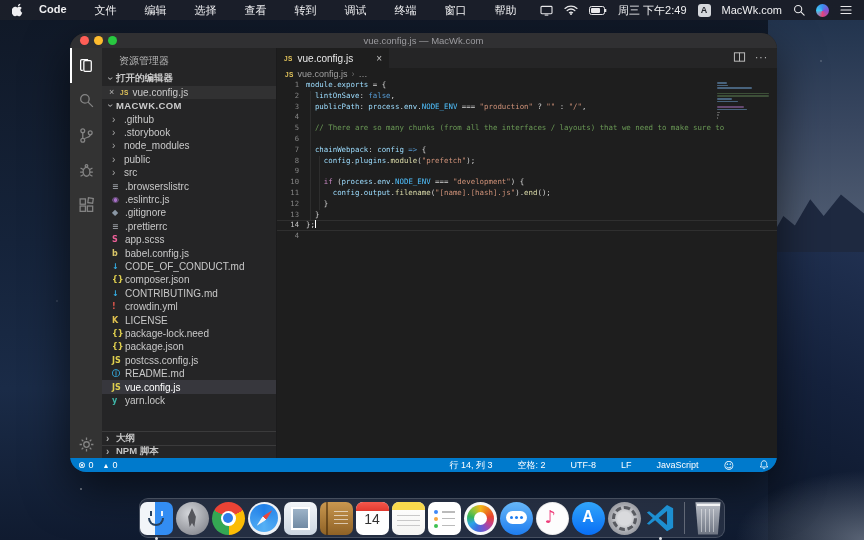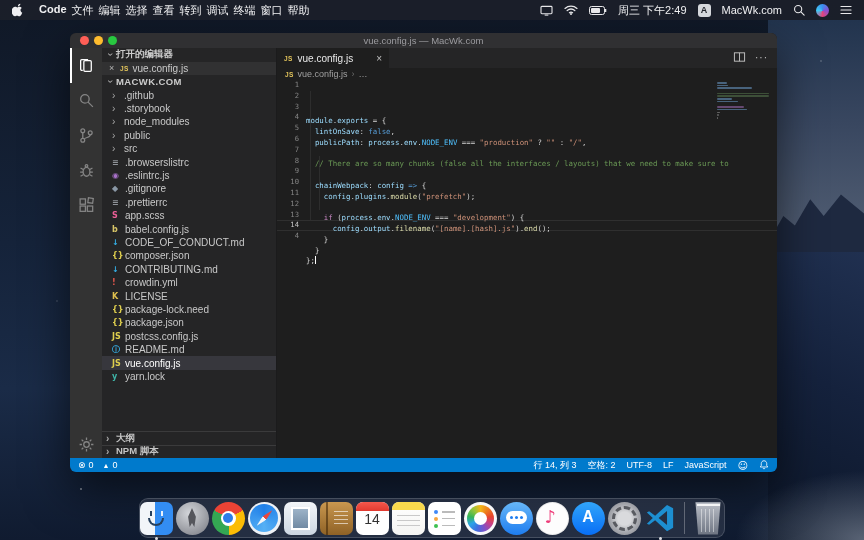--- a/index.html
+++ b/index.html
@@ -23,21 +23,21 @@
   .menu-item{cursor:default;white-space:nowrap;}
   .menu-item.app-name{font-weight:bold;}
   .menu-right{margin-left:auto;display:flex;align-items:center;gap:11px;}
   .mi-svg{display:flex;align-items:center;}
   .ime{width:13px;height:13px;border-radius:3px;background:#d6d8dc;color:#23252b;font-size:9px;
     font-weight:bold;display:flex;align-items:center;justify-content:center;}
   .siri{width:13px;height:13px;border-radius:50%;
     background:conic-gradient(#3a8ff0,#8a4fd0,#e1467c,#42c8f5,#3a8ff0);}
   .mb-time,.mb-brand{white-space:nowrap;text-align:center;}
   
-  .window{position:absolute;left:70px;top:33px;width:707px;height:439px;border-radius:6px;overflow:hidden;
+  .window{position:absolute;left:70px;top:33px;width:707px;height:439px;border-radius:16px;overflow:hidden;
     box-shadow:0 18px 45px rgba(0,0,0,.6);background:#1e1e1e;z-index:10;}
   .titlebar{height:15px;background:#303032;position:relative;}
   .tl{position:absolute;top:3px;width:9px;height:9px;border-radius:50%;}
   .tl.close{left:10px;background:#ff5f57;}
   .tl.min{left:24px;background:#febc2e;}
   .tl.max{left:38px;background:#28c840;}
   .win-title{position:absolute;left:0;right:0;top:2px;text-align:center;font-size:9.5px;color:#9b9b9f;}
   .main{position:absolute;top:15px;bottom:14px;left:0;right:0;display:flex;}
   
   .activitybar{width:32px;background:#333333;position:relative;flex:0 0 auto;}
@@ -71,35 +71,35 @@
   .tab-close{margin-left:auto;color:#c0c0c0;font-size:10px;}
   .tab-actions{margin-left:auto;display:flex;align-items:center;gap:9px;padding-right:9px;color:#c5c5c5;}
   .tab-actions svg{stroke:currentColor;fill:none;stroke-width:1;}
   .more-dots{font-size:10px;letter-spacing:1px;line-height:6px;}
   .breadcrumb{height:12px;display:flex;align-items:center;gap:4px;padding-left:8px;font-size:9px;color:#a0a0a0;}
   .bc-sep{color:#6e6e6e;}
   .code{position:absolute;top:32px;left:0;right:0;bottom:0;
     font-family:"DejaVu Sans Mono","Liberation Mono",monospace;font-size:7.4px;}
   .code-line{display:flex;height:10.8px;line-height:10.8px;}
   .ln{width:22px;text-align:right;color:#858585;padding-right:7px;flex:0 0 auto;font-size:7.2px;}
-  .lc{white-space:pre;margin-top:36px;}
+  .lc{white-space:pre;}
   .code-line.cur{box-shadow:inset 0 1px 0 rgba(255,255,255,.08),inset 0 -1px 0 rgba(255,255,255,.08);}
   .code-line.cur .ln{color:#c6c6c6;}
   .code-line.cur .lc::after{content:"";display:inline-block;width:1px;height:8px;background:#fff;vertical-align:-1px;}
   .c-fg{color:#d4d4d4}.c-prop{color:#9cdcfe}.c-const{color:#4fc1ff}.c-kw{color:#569cd6}
   .c-kw2{color:#c586c0}.c-str{color:#ce9178}.c-fn{color:#dcdcaa}.c-cmt{color:#6a9955}
   .indent-guide{position:absolute;width:1px;background:rgba(255,255,255,.07);}
   .minimap{position:absolute;top:2px;right:8px;width:52px;}
   .mm-bar{height:1.6px;margin-bottom:1.1px;border-radius:1px;opacity:.55;}
   
   .statusbar{position:absolute;bottom:0;left:0;right:0;height:14px;background:#007acc;display:flex;
     align-items:center;color:#fff;font-size:9px;padding:0 8px;gap:6px;box-sizing:border-box;}
   .sb-left{display:flex;gap:9px;align-items:center;}
   .sb-stat{display:flex;gap:3px;align-items:center;}
-  .sb-right{margin-left:auto;display:flex;gap:11px;align-items:center;white-space:nowrap;}
+  .sb-right{margin-left:auto;display:flex;gap:25px;align-items:center;white-space:nowrap;}
   .sb-smiley{font-size:10px;font-family:"DejaVu Sans",sans-serif;}
   .sb-right svg{stroke:#fff;fill:none;stroke-width:1;}
   
   .dock{position:absolute;left:139px;top:498px;width:586px;height:40px;background:rgba(70,78,96,.38);
     border:1px solid rgba(255,255,255,.16);border-radius:9px;display:flex;align-items:center;
     justify-content:center;gap:3px;padding:0 4px;box-sizing:border-box;z-index:40;}
   .dock-icon{position:relative;width:33px;height:33px;border-radius:7px;flex:0 0 auto;}
   .dock-icon::before,.dock-icon::after{content:"";position:absolute;}
   .dock-sep{width:1px;height:32px;background:rgba(255,255,255,.28);margin:0 4px;flex:0 0 auto;}
   .run-dot{position:absolute;bottom:-5px;left:50%;width:3px;height:3px;margin-left:-1.5px;border-radius:50%;
@@ -175,21 +175,21 @@
   <div class="star" style="left:56px;top:300px;opacity:.3"></div>
   <div class="star" style="left:820px;top:60px;opacity:.4"></div>
 
   <div class="menubar">
     <div class="menu-left">
       <span class="mi-svg">
         <svg width="12" height="14" viewBox="0 0 17 20">
             <path fill="#f0f0f2" d="M11.8 1c.1 1-.3 2-.9 2.7-.6.7-1.6 1.3-2.5 1.2-.1-1 .4-2 .9-2.6C9.9 1.6 10.9 1.1 11.8 1zM14.6 14.1c-.4 1-.6 1.4-1.2 2.3-.8 1.2-1.9 2.7-3.2 2.7-1.2 0-1.5-.8-3.1-.8s-2 .8-3.1.8c-1.3 0-2.4-1.3-3.2-2.5C-1.4 13.3-.9 9.3 1 7.2c1-1.1 2.3-1.7 3.5-1.7 1.3 0 2.1.8 3.1.8 1 0 1.6-.8 3.1-.8 1.1 0 2.3.6 3.2 1.6-2.8 1.5-2.3 5.5.7 7z"></path>
           </svg>
       </span>
-      <span id="menu-items" style="display:flex;gap:5px;">
+      <span id="menu-items" style="display:flex;gap:28px;">
           <span class="menu-item app-name">Code</span>
           <span class="menu-item">文件</span>
           <span class="menu-item">编辑</span>
           <span class="menu-item">选择</span>
           <span class="menu-item">查看</span>
           <span class="menu-item">转到</span>
           <span class="menu-item">调试</span>
           <span class="menu-item">终端</span>
           <span class="menu-item">窗口</span>
           <span class="menu-item">帮助</span>
@@ -280,20 +280,21 @@
         </div>
         <div class="ab-gear">
           <svg width="17" height="17" viewBox="0 0 16 16">
               <circle cx="8" cy="8" r="2.6"></circle>
               <path d="M8 1.5v2.2M8 12.3v2.2M1.5 8h2.2M12.3 8h2.2M3.4 3.4l1.6 1.6M11 11l1.6 1.6M12.6 3.4L11 5M5 11l-1.6 1.6"></path>
             </svg>
         </div>
       </div>
 
       <div class="sidebar">
+        <div class="sb-title">资源管理器</div>
         <div class="section">
           <span class="sec-chev">›</span>
           <span>打开的编辑器</span>
         </div>
         <div class="oe-row">
           <span class="oe-close">×</span>
           <span class="js-badge">JS</span>
           <span>vue.config.js</span>
         </div>
         <div class="section">
@@ -456,21 +457,21 @@
             <div class="code-line">
               <span class="ln">3</span>
               <span class="lc"><span class="c-prop">  publicPath</span><span class="c-fg">: </span><span class="c-prop">process</span><span class="c-fg">.</span><span class="c-prop">env</span><span class="c-fg">.</span><span class="c-const">NODE_ENV</span><span class="c-fg"> === </span><span class="c-str">"production"</span><span class="c-fg"> ? </span><span class="c-str">""</span><span class="c-fg"> : </span><span class="c-str">"/"</span><span class="c-fg">,</span></span>
             </div>
             <div class="code-line">
               <span class="ln">4</span>
               <span class="lc"></span>
             </div>
             <div class="code-line">
               <span class="ln">5</span>
-              <span class="lc"><span class="c-cmt">  // There are so many chunks (false all the interfaces / layouts) that we need to make sure to</span></span>
+              <span class="lc"><span class="c-cmt">  // There are so many chunks (from all the interfaces / layouts) that we need to make sure to</span></span>
             </div>
             <div class="code-line">
               <span class="ln">6</span>
             </div>
             <div class="code-line">
               <span class="ln">7</span>
               <span class="lc"><span class="c-prop">  chainWebpack</span><span class="c-fg">: </span><span class="c-prop">config</span><span class="c-fg"> </span><span class="c-kw">=&gt;</span><span class="c-fg"> {</span></span>
             </div>
             <div class="code-line">
               <span class="ln">8</span>

